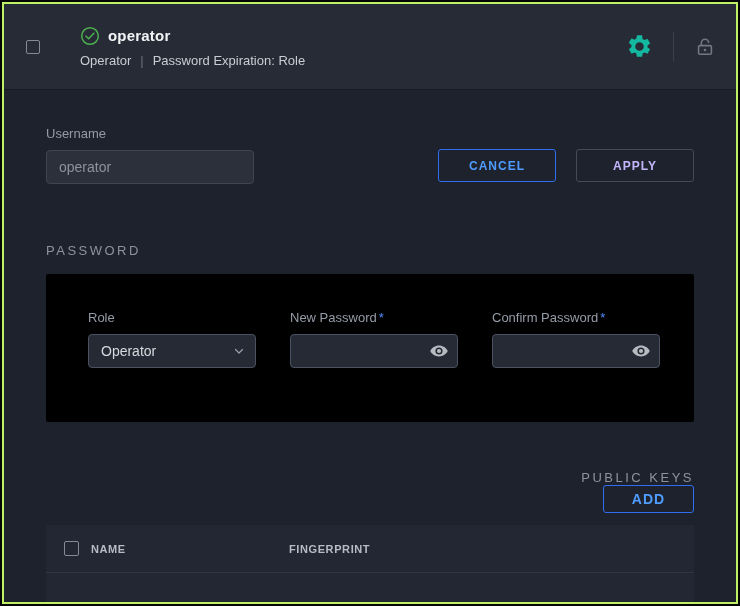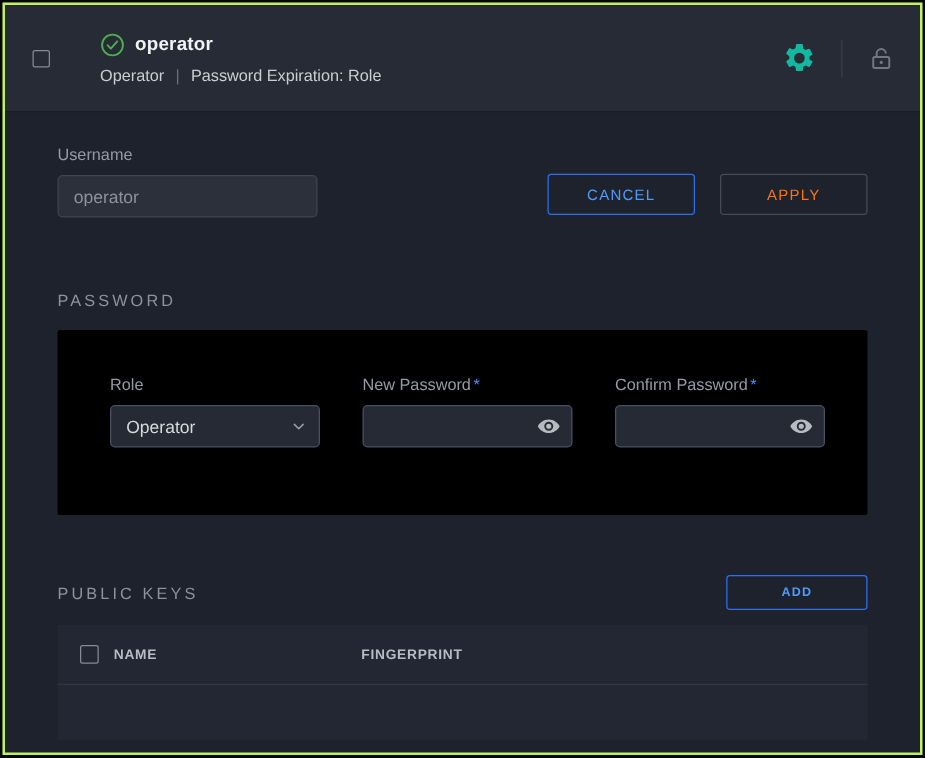--- a/index.html
+++ b/index.html
@@ -45,44 +45,44 @@
     color: #c9cdd4; font-size: 13px;
   }
   .subtitle-row .sep { color: #6a707b; }
   .header-actions { margin-left: auto; display: flex; align-items: center; }
   .icon-btn { background: none; border: none; cursor: pointer; display: flex; align-items: center; }
   .v-divider { width: 1px; height: 30px; background: #3a3f4a; margin: 0 20px; }
 
   
   .content { padding: 0 42px; }
 
-  .top-row { display: flex; align-items: flex-end; justify-content: space-between; margin-top: 26px; }
+  .top-row { display: flex; align-items: flex-end; justify-content: space-between; margin-top: 36px; }
   .field-label { display: block; color: #959ba6; font-size: 13px; margin-bottom: 9px; }
   .text-input {
     width: 208px; height: 34px;
     background: #2b303a;
     border: 1px solid #3f4551;
     border-radius: 4px;
     color: #8d939d;
     font-size: 14px;
     padding: 0 12px;
     font-family: "Liberation Sans", sans-serif;
     outline: none;
   }
   .btn-row { display: flex; gap: 20px; margin-bottom: 2px; }
   .btn {
     width: 118px; height: 33px;
     background: transparent;
     border-radius: 3px;
-    font-size: 12px; font-weight: normal; letter-spacing: 1px;
+    font-size: 12px; font-weight: bold; letter-spacing: 1px;
     font-family: "Liberation Sans", sans-serif;
     cursor: pointer;
   }
   .btn-cancel { border: 1px solid #2d6ff0; color: #4f9cff; }
-  .btn-apply  { border: 1px solid #444a56; color: #f97316; cursor: default; }
+  .btn-apply  { border: 1px solid #444a56; color: #c4b5fd; cursor: default; }
 
   .section-title {
     color: #8d939e; font-size: 13px; letter-spacing: 2.5px; font-weight: normal;
   }
   .section-password { margin-top: 59px; }
 
   .panel {
     margin-top: 16px;
     height: 148px;
     background: #000000;
@@ -116,29 +116,29 @@
     font-family: "Liberation Sans", sans-serif;
   }
   .eye {
     position: absolute; right: 9px; top: 50%; transform: translateY(-50%);
     display: flex; cursor: pointer; background: none; border: none; padding: 0;
   }
 
   
   .pk-header {
     margin-top: 48px;
-    display: flex; align-items: center; justify-content: space-between;
+    display: flex; align-items: flex-end; justify-content: space-between; flex-direction: column;
   }
   .btn-add {
-    width: 113px; height: 28px;
+    width: 91px; height: 28px;
     background: transparent;
     border: 1px solid #2d6ff0;
     border-radius: 3px;
     color: #4f9cff;
-    font-size: 10px; font-weight: bold; letter-spacing: 1px;
+    font-size: 14px; font-weight: bold; letter-spacing: 1px;
     font-family: "Liberation Sans", sans-serif;
     cursor: pointer;
   }
   .pk-table { margin-top: 12px; background: #232733; }
   .pk-thead {
     display: flex; align-items: center;
     height: 48px;
     padding: 0 18px;
     border-bottom: 1px solid #303644;
   }

